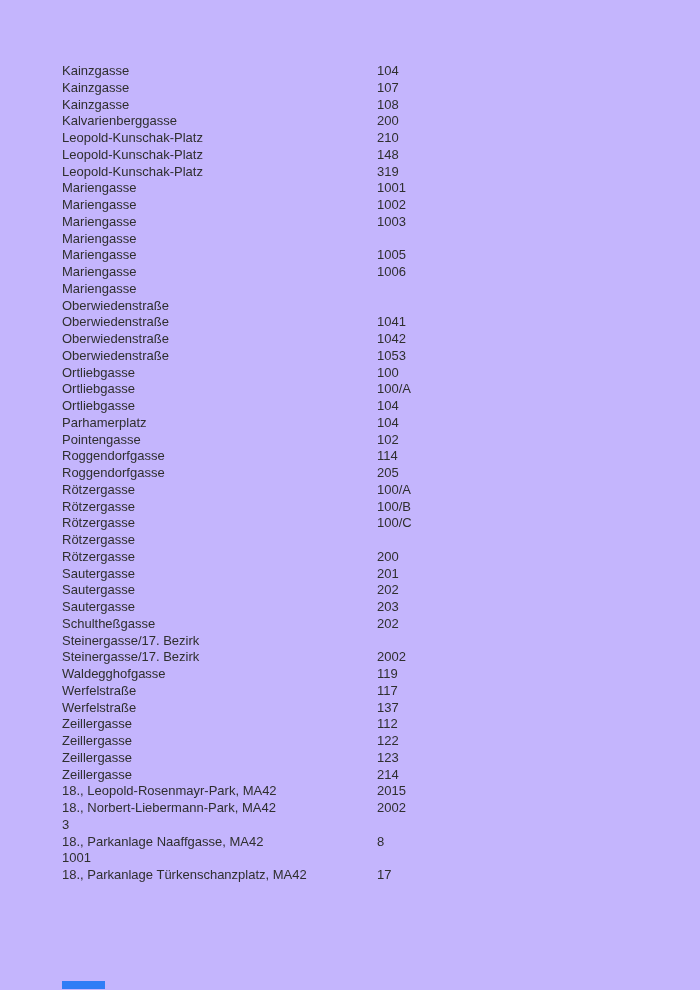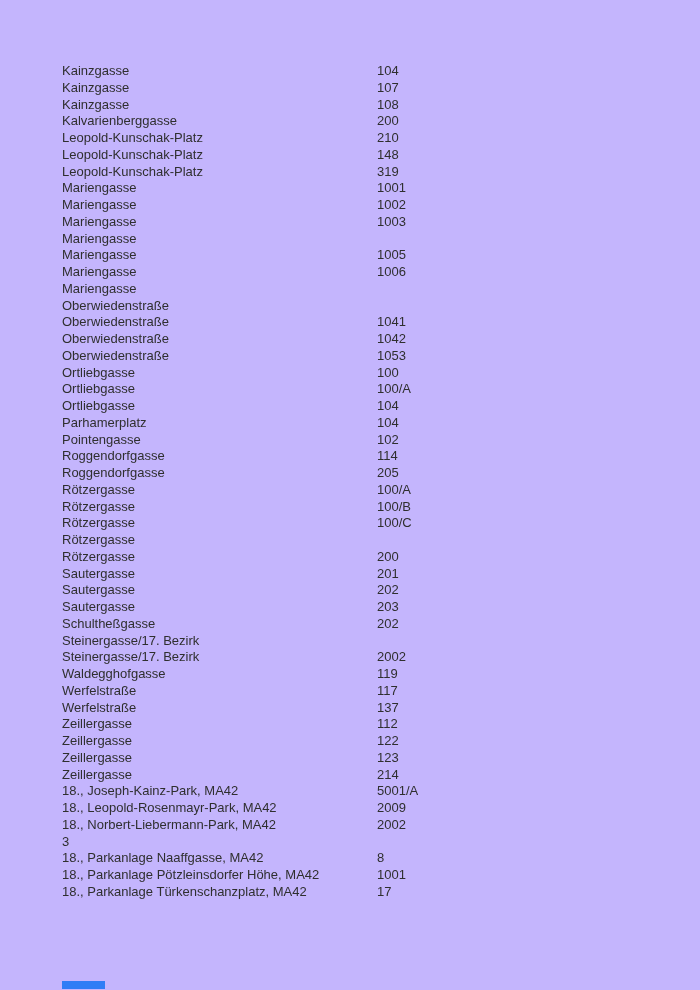--- a/index.html
+++ b/index.html
@@ -212,40 +212,35 @@
       </div>
       <div class="row">
         <span class="name">Zeillergasse</span>
         <span class="num">123</span>
       </div>
       <div class="row">
         <span class="name">Zeillergasse</span>
         <span class="num">214</span>
       </div>
       <div class="row">
-        <span class="name">18., Joseph-Kainz-Park, MA42</span>
-        <span class="num">5001/A</span>
-      </div>
-      <div class="row">
         <span class="name">18., Leopold-Rosenmayr-Park, MA42</span>
-        <span class="num">2009</span>
+        <span class="num">2015</span>
       </div>
       <div class="row">
         <span class="name">18., Norbert-Liebermann-Park, MA42</span>
         <span class="num">2002</span>
       </div>
       <div class="row">
         <span class="num">3</span>
       </div>
       <div class="row">
         <span class="name">18., Parkanlage Naaffgasse, MA42</span>
         <span class="num">8</span>
       </div>
       <div class="row">
-        <span class="name">18., Parkanlage Pötzleinsdorfer Höhe, MA42</span>
         <span class="num">1001</span>
       </div>
       <div class="row">
         <span class="name">18., Parkanlage Türkenschanzplatz, MA42</span>
         <span class="num">17</span>
       </div>
     </div>
   <div class="blue-fragment"></div>
 </div>
 

